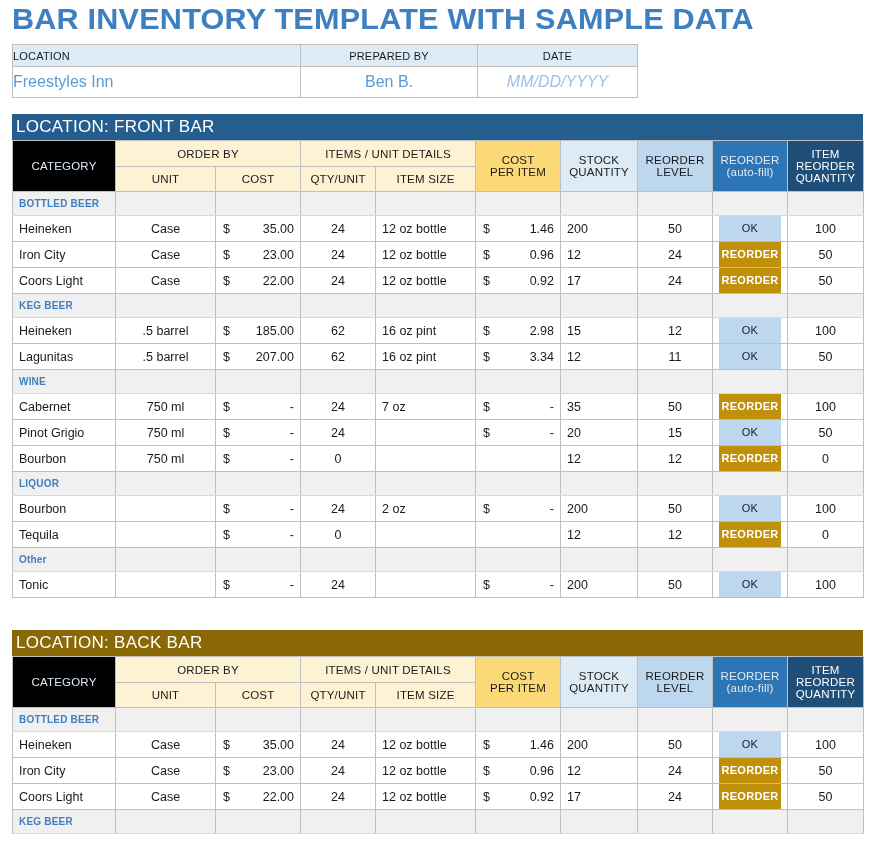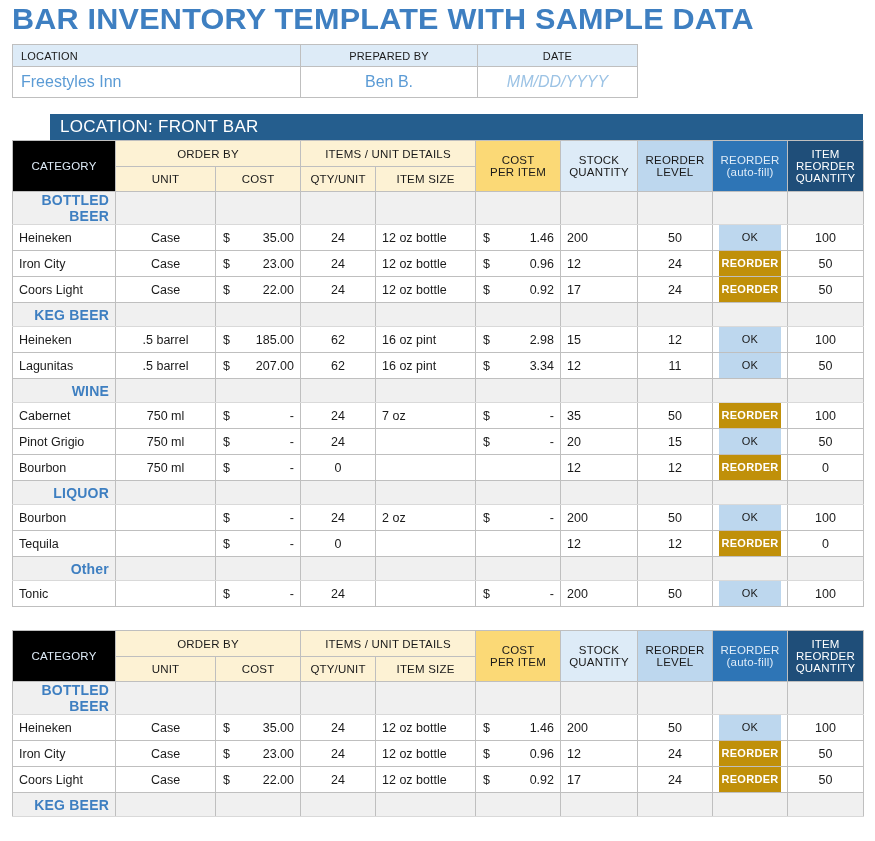--- a/index.html
+++ b/index.html
@@ -24,21 +24,21 @@
   }
 
   
   .info-table {
     position: absolute; left: 12px; top: 44px;
     border-collapse: collapse;
     table-layout: fixed;
   }
   .info-table th, .info-table td {
     border: 1px solid #BFBFBF;
-    padding: 0 8px;
+    padding: 0 0;
     text-align: center;
     vertical-align: middle;
   }
   .info-table th {
     height: 22px;
     background: #DDEBF7;
     color: #1A1A1A;
     font-size: 11px;
     font-weight: normal;
     letter-spacing: .2px;
@@ -50,26 +50,25 @@
     color: #5B9BD5;
     font-size: 16px;
   }
   .info-table td.muted { color: #9CC3E5; font-style: italic; }
 
   
   .block { position: absolute; left: 12px; width: 851px; }
   .loc-band {
     height: 26px;
     line-height: 26px;
-    padding-left: 10px;
+    padding-left: 4px;
     color: #ffffff;
     font-size: 17px;
     letter-spacing: .3px;
     font-weight: normal;
-    margin-left: 38px;
   }
   .loc-band.front { background: #255E8E; }
   .loc-band.back  { background: #8A6806; }
 
   table.inv {
     border-collapse: collapse;
     table-layout: fixed;
     width: 851px;
     font-size: 11.5px;
   }
@@ -118,22 +117,22 @@
   
   tr.section td {
     background: #F0F0F0;
     height: 24px;
     border-left: 1px solid #BFBFBF;
     border-right: 1px solid #BFBFBF;
     border-top: 1px solid #D9D9D9;
     border-bottom: 1px solid #D9D9D9;
   }
   tr.section td.lbl {
-    color: #3E7FC1; font-weight: bold; font-size: 14px;
-    letter-spacing: .2px; text-align: right;
+    color: #3E7FC1; font-weight: bold; font-size: 10px;
+    letter-spacing: .2px; text-align: left;
   }
 
   
   tr.data td { height: 26px; background: #ffffff; color:#1A1A1A; font-size:12.5px; }
   td.c-name { text-align: left; background:#ffffff; }
   td.c-unit { text-align: center; background:#FEF7E2; }
   td.c-cost { background:#FEF7E2; text-align:right; position:relative; padding-right:10px; }
   td.c-cost .dollar { position:absolute; left:7px; top:50%; transform:translateY(-50%); }
   td.c-qty  { text-align: center; background:#FCEBC2; }
   td.c-size { text-align: left; background:#FCEBC2; }
@@ -421,20 +420,21 @@
               <td class="c-level">50</td>
               <td class="c-flag">
                 <span class="flag ok">OK</span>
               </td>
               <td class="c-irq">100</td>
             </tr>
           </tbody>
         </table>
       </div>
       <div class="block" style="top: 630px;">
+        <div class="loc-band back">LOCATION: BACK BAR</div>
         <table class="inv">
           <colgroup>
             <col style="width:103px">
             <col style="width:100px">
             <col style="width:85px">
             <col style="width:75px">
             <col style="width:100px">
             <col style="width:85px">
             <col style="width:77px">
             <col style="width:75px">

